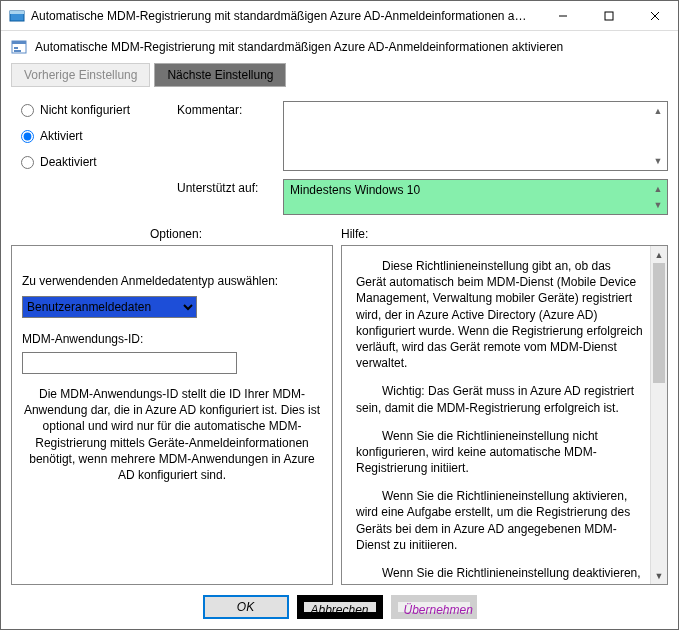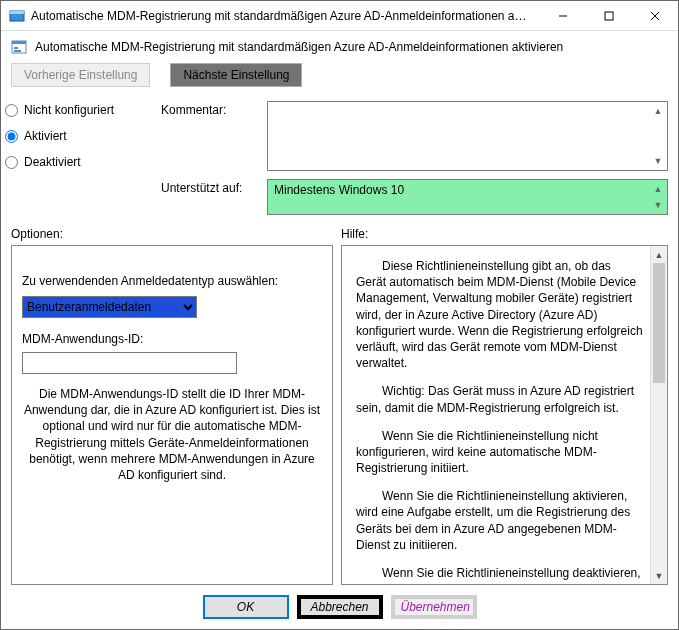--- a/index.html
+++ b/index.html
@@ -50,39 +50,39 @@
     padding: 8px 10px 4px 10px;
     gap: 8px;
   }
   .header-icon {
     width: 16px; height: 16px;
   }
   .header-text { font-size: 12px; }
   .navrow {
     padding: 4px 10px 8px 10px;
     display: flex;
-    gap: 20px;
+    gap: 4px;
   }
   button.flat {
     font: inherit;
     padding: 4px 12px;
     background: #737373;
     border: 1px solid #adadad;
   }
   button.flat[disabled] {
     color: #8a8a8a;
     background: #efefef;
     border-color: #cfcfcf;
   }
   .topgrid {
     display: grid;
     grid-template-columns: 150px 100px 1fr;
     column-gap: 6px;
     row-gap: 8px;
-    padding: 6px 10px 10px 4px;
+    padding: 6px 10px 10px 20px;
     align-items: start;
   }
   .radio-col {
     display: flex;
     flex-direction: column;
     gap: 12px;
     padding-top: 2px;
   }
   .radio-col label { display: flex; align-items: center; gap: 6px; }
   .klabel { padding-top: 2px; }
@@ -105,20 +105,21 @@
     width: 100%;
     height: 36px;
     border: 1px solid #7a7a7a;
     position: relative;
     background: #86efac;
     padding: 3px 20px 3px 6px;
   }
   .sectlabels {
     display: flex;
     padding: 2px 10px 4px 10px;
+    text-align: center;
   }
   .sectlabels .left { width: 330px; }
   .panels {
     display: flex;
     gap: 8px;
     padding: 0 10px;
     flex: 1;
     min-height: 0;
   }
   .panel {
@@ -177,21 +178,21 @@
     justify-content: center;
     gap: 8px;
     padding: 10px;
     font-style: italic;
   }
   button.dlg {
     font: inherit;
     width: 86px;
     height: 24px;
     background: #e1e1e1;
-    border: 4px solid #000000;
+    border: 7px solid #000000;
   }
   button.dlg.default {
     border: 2px solid #0078d7;
     background: #e1e1e1;
   }
   button.dlg[disabled] {
     color: #a21caf;
     border-color: #cfcfcf;
     background: #efefef;
   }

